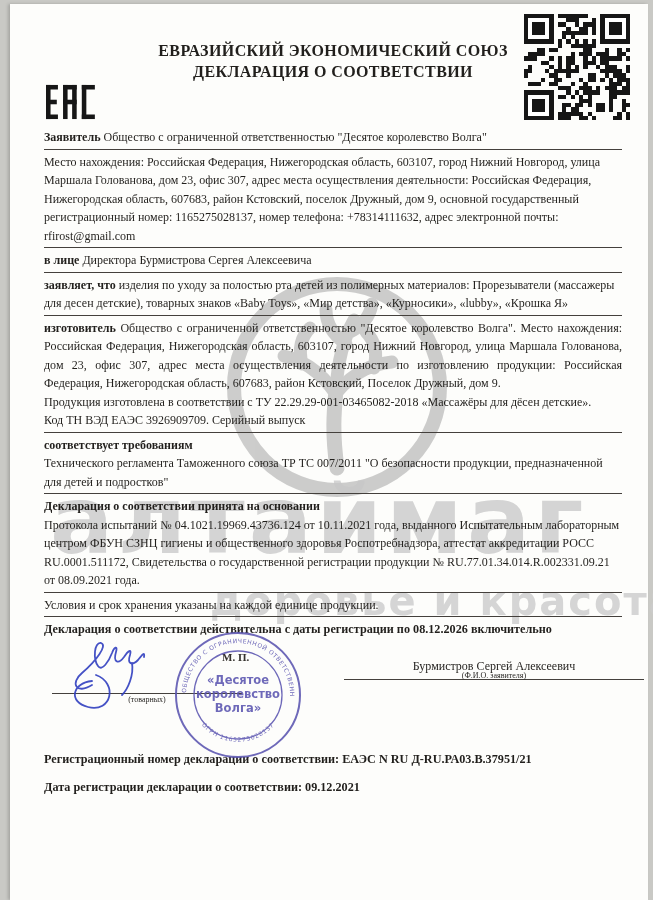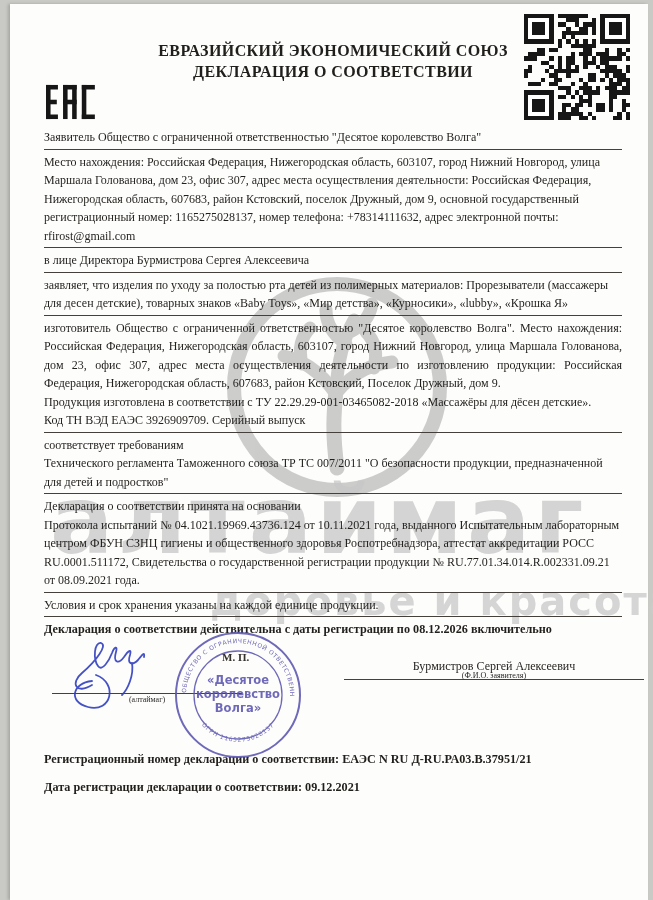--- a/index.html
+++ b/index.html
@@ -32,21 +32,21 @@
     color:#cccccc;opacity:.8;white-space:nowrap;
   }
   
   .content{position:relative;z-index:1;}
   .header{position:relative;height:92px;}
   .titles{text-align:center;font-weight:bold;font-size:16px;line-height:21px;letter-spacing:.4px;padding-top:4px;}
   .eac{position:absolute;left:2px;top:42px;}
   .qr{position:absolute;right:-8px;top:-22px;}
   p,.row{margin:0;font-size:12px;line-height:18.5px;}
   .sep{border-top:1px solid #44403c;margin:2px 0 3px 0;}
-  .b{font-weight:normal;}
+  .b{font-weight:bold;}
   .just{text-align:justify;}
   .boldline{font-weight:bold;font-size:12.2px;line-height:19px;white-space:nowrap;}
   
   .sigzone{position:relative;height:100px;margin-top:2px;}
   .sig-svg{position:absolute;left:18px;top:-4px;z-index:2;}
   .sig-line{position:absolute;left:8px;top:52px;width:190px;border-top:1px solid #44403c;}
   .sig-caption{position:absolute;left:8px;top:54px;width:190px;text-align:center;font-size:8px;color:#2a2825;}
   .fio-name{position:absolute;left:300px;top:18px;width:300px;text-align:center;font-size:12px;}
   .fio-line{position:absolute;left:300px;top:38px;width:300px;border-top:1px solid #44403c;}
   .fio-caption{position:absolute;left:300px;top:30px;width:300px;text-align:center;font-size:8px;color:#2a2825;}
@@ -356,21 +356,21 @@
 
     <div class="sigzone">
       <svg class="sig-svg" width="120" height="86" viewBox="0 0 120 86">
         <g stroke="#3240c0" stroke-width="1.8" fill="none" stroke-linecap="round" opacity=".9">
           <path d="M30,48 C14,58 8,46 20,36 C34,24 46,8 39,6 C32,5 31,22 36,29 C40,35 47,24 50,16 C52,10 56,8 54,15 C51,25 56,28 62,20 C66,14 70,11 68,18 C65,27 70,29 76,23 C80,18 83,14 82,20"></path>
           <path d="M34,38 C56,46 50,76 26,70 C6,65 10,46 30,44"></path>
           <path d="M70,26 C72,38 66,52 60,58"></path>
         </g>
       </svg>
       <div class="sig-line"></div>
-      <div class="sig-caption">(алтаймаг)</div>
+      <div class="sig-caption">(товарных)</div>
 
       <span class="mp-mark">М. П.</span>
 
       <svg class="stamp" width="132" height="132" viewBox="0 0 132 132">
         <g stroke="#5b55b0" fill="none">
           <circle cx="66" cy="66" r="62" stroke-width="2"></circle>
           <circle cx="66" cy="66" r="44" stroke-width="1.3"></circle>
         </g>
         <defs>
           <path id="ringTop" d="M 14 66 A 52 52 0 1 1 118 66"></path>

